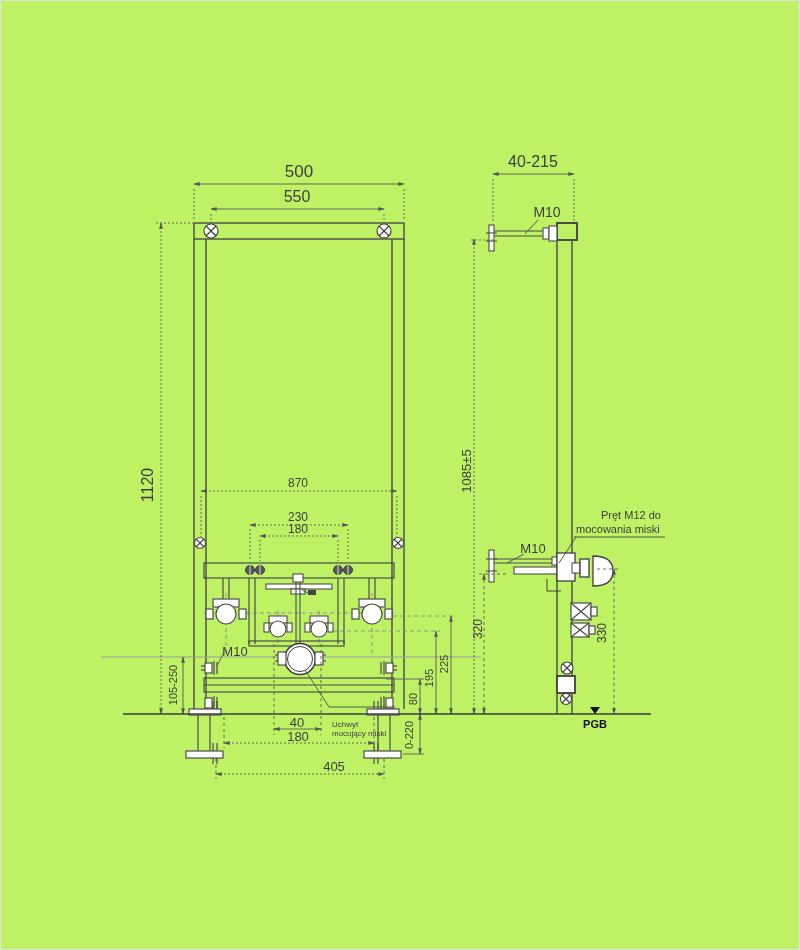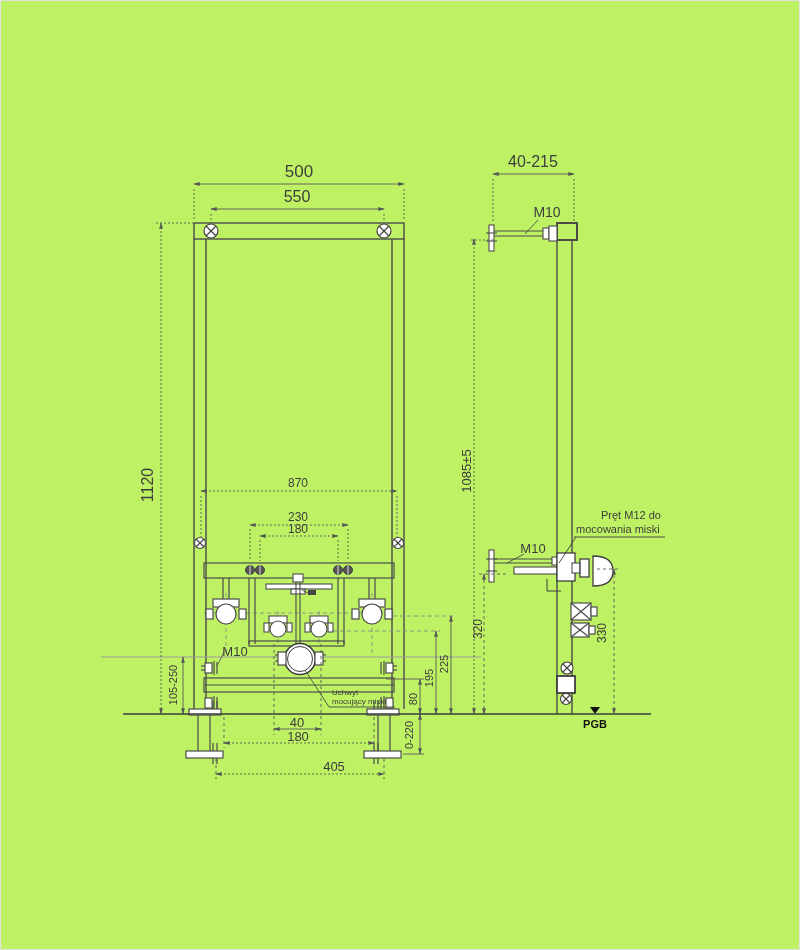--- a/index.html
+++ b/index.html
@@ -9,21 +9,21 @@
     font-family:"Liberation Sans",sans-serif;
   }
   .canvas svg{position:absolute;left:0;top:0;}
   .lbl{
     position:absolute;color:#3d3d3d;white-space:nowrap;line-height:1;
     transform:translate(-50%,-50%);font-family:"Liberation Sans",sans-serif;
   }
   .lbl.rot{transform:translate(-50%,-50%) rotate(-90deg);}
   .lbl.left{transform:translate(0,-50%);}
   .bold{font-weight:bold;color:#111;}
-  .s8{font-size:8px;}  .s11{font-size:11px;} .s12{font-size:12px;}
+  .s8{font-size:8px;margin-top:32px;}  .s11{font-size:11px;} .s12{font-size:12px;}
   .s13{font-size:13px;} .s14{font-size:14px;} .s16{font-size:16px;} .s17{font-size:17px;}
 </style>
 </head>
 <body>
 
 <div class="canvas">
 
 <svg width="800" height="950" viewBox="0 0 800 950">
   <defs>
     <marker id="arr" viewBox="0 0 10 10" refX="9" refY="5" markerWidth="7" markerHeight="7" orient="auto-start-reverse">

